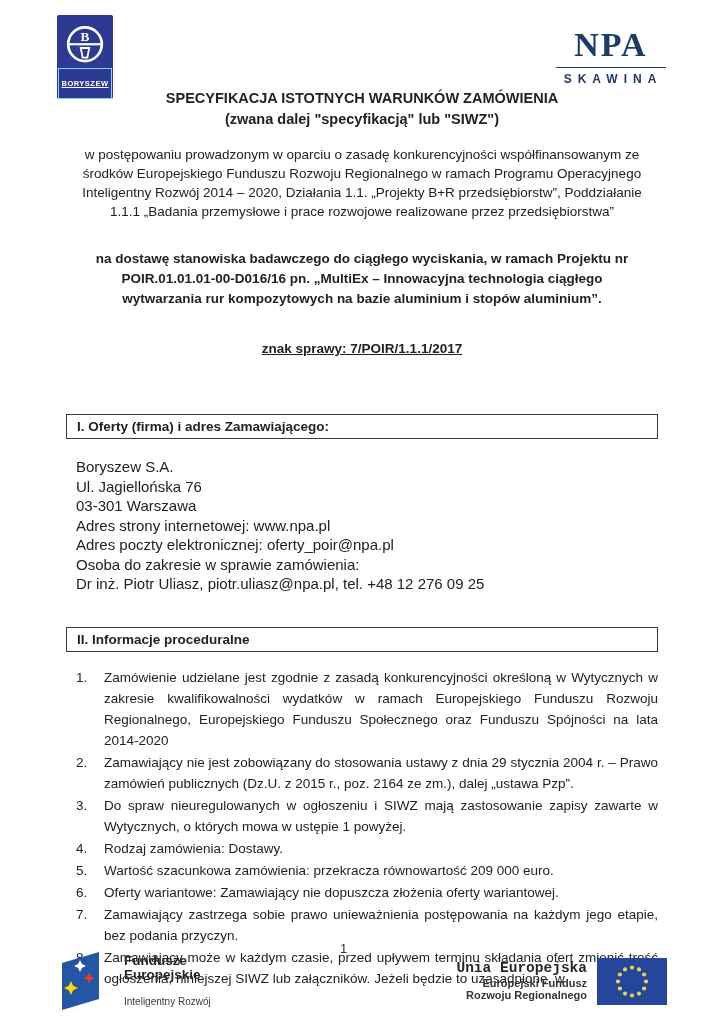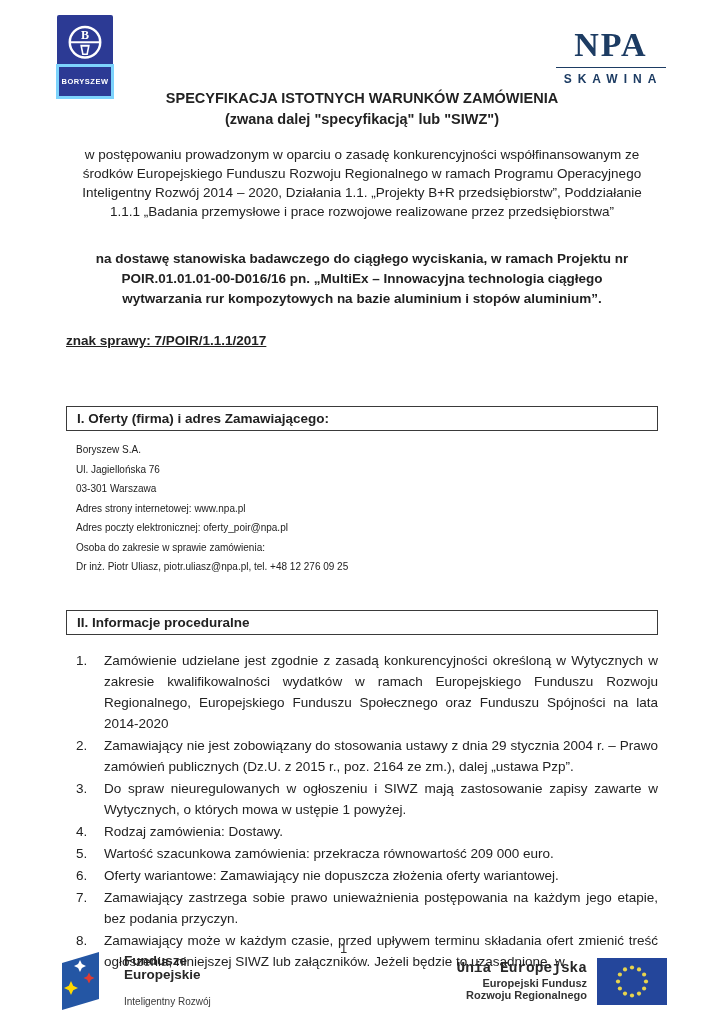--- a/index.html
+++ b/index.html
@@ -20,22 +20,23 @@
     position: absolute; left: 57px; top: 15px;
     width: 56px; height: 84px;
     background: #2c3a94;
     border-radius: 2px;
     display: flex; flex-direction: column; align-items: center;
   }
   .boryszew-emblem { margin-top: 8px; }
   .boryszew-name {
     margin-top: 2px;
     font-size: 7.5px; font-weight: bold; letter-spacing: 0.5px;
-    color: #ffffff; border: 3px solid #7dd3fc; padding: 11px 2px;
+    color: #ffffff; border: 1px solid #7dd3fc; padding: 11px 2px;
     line-height: 1;
+    text-decoration: underline;
   }
   .npa-logo {
     position: absolute; right: 58px; top: 28px;
     text-align: center; color: #1d3c63; width: 110px;
   }
   .npa-title {
     font-family: "Liberation Serif", serif;
     font-weight: bold; font-size: 34px; line-height: 1;
     letter-spacing: 2px;
   }
@@ -51,31 +52,31 @@
     text-align: center; font-weight: bold; font-size: 14.5px; line-height: 21px;
   }
   .intro {
     margin-top: 15px; text-align: center; font-size: 13.5px; line-height: 19px;
   }
   .subject {
     margin-top: 28px; text-align: center; font-weight: bold;
     font-size: 13.5px; line-height: 20px; padding: 0 24px;
   }
   .case-number {
-    margin-top: 24px; font-weight: bold;
+    margin-top: 32px; text-align: center; font-weight: bold;
     font-size: 13.5px; text-decoration: underline;
   }
   .section-box {
     border: 1.5px solid #3a3a3a;
     font-weight: bold; font-size: 13.5px;
     padding: 4px 10px;
   }
   .section-box.first { margin-top: 58px; }
   .section-box.second { margin-top: 33px; }
-  .address { margin-top: 9px; font-size: 10px; line-height: 19.5px; padding-left: 10px; }
+  .address { margin-top: 18px; font-size: 15px; line-height: 19.5px; padding-left: 10px; }
   .address div { white-space: nowrap; }
   ol.procedural {
     list-style: none; counter-reset: item;
     margin: 15px 0 0; padding: 0 0 0 0;
     font-size: 13.5px; line-height: 21px;
   }
   ol.procedural li {
     counter-increment: item;
     position: relative;
     padding-left: 38px;

